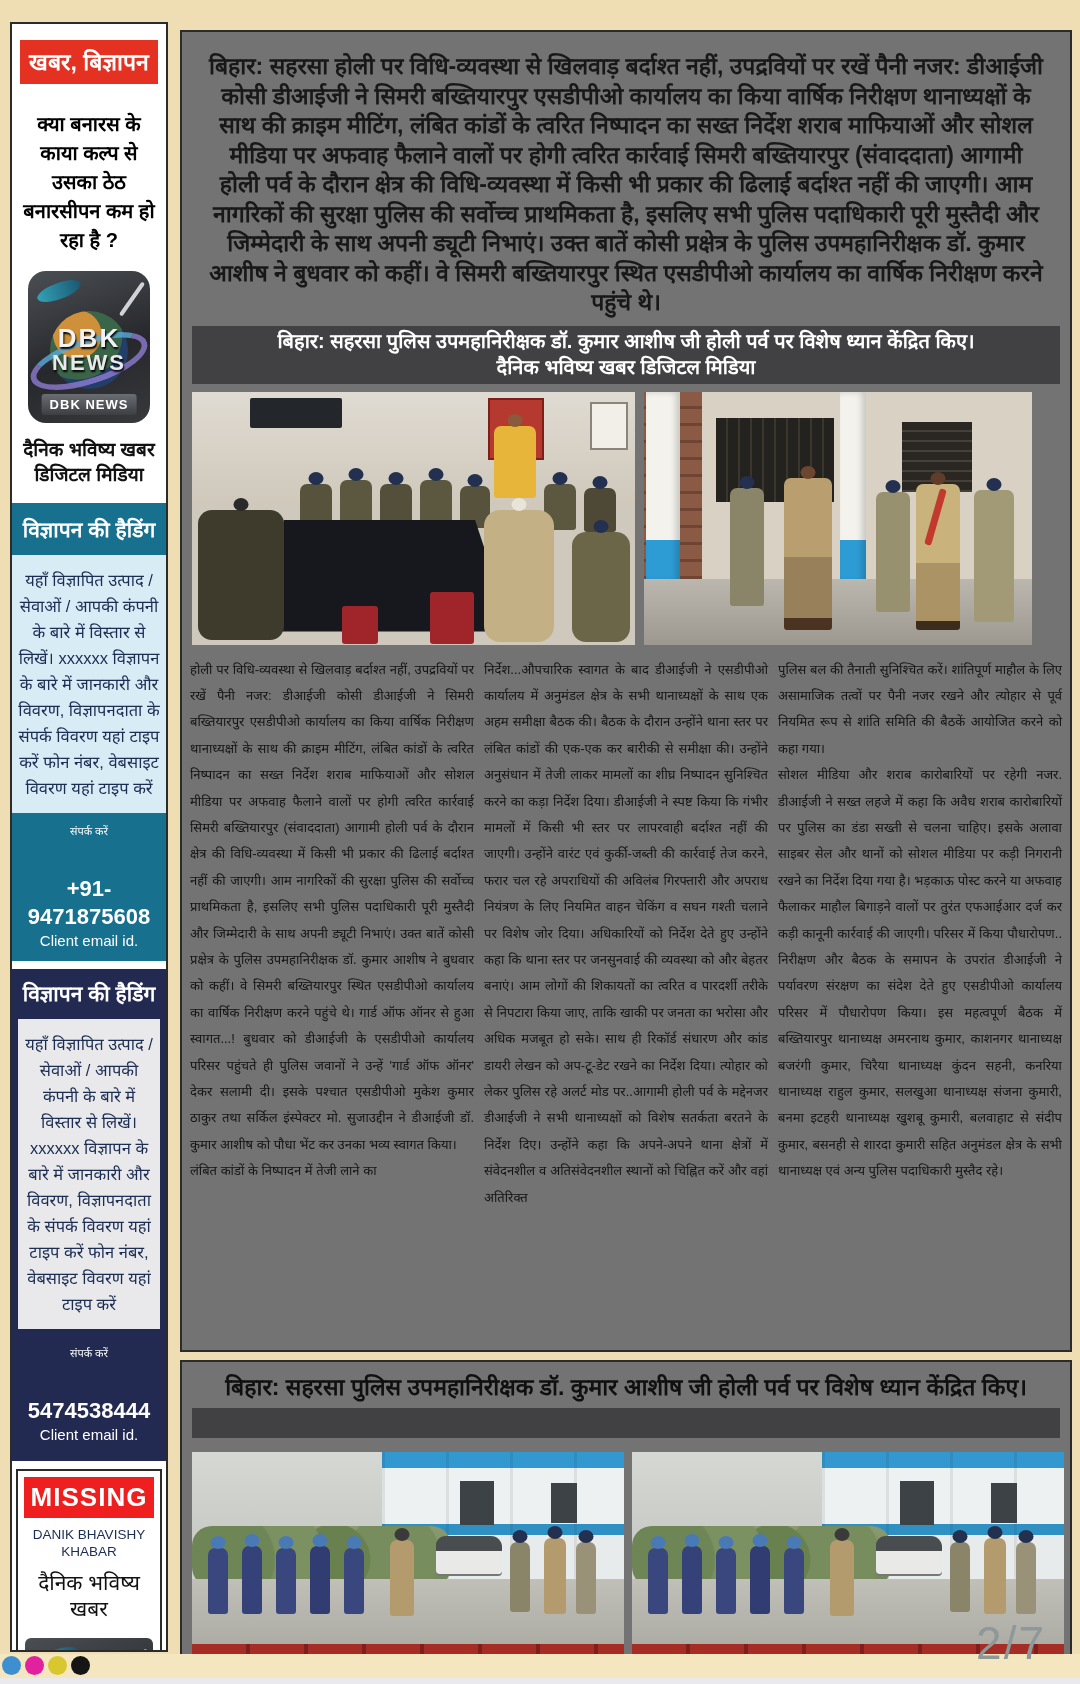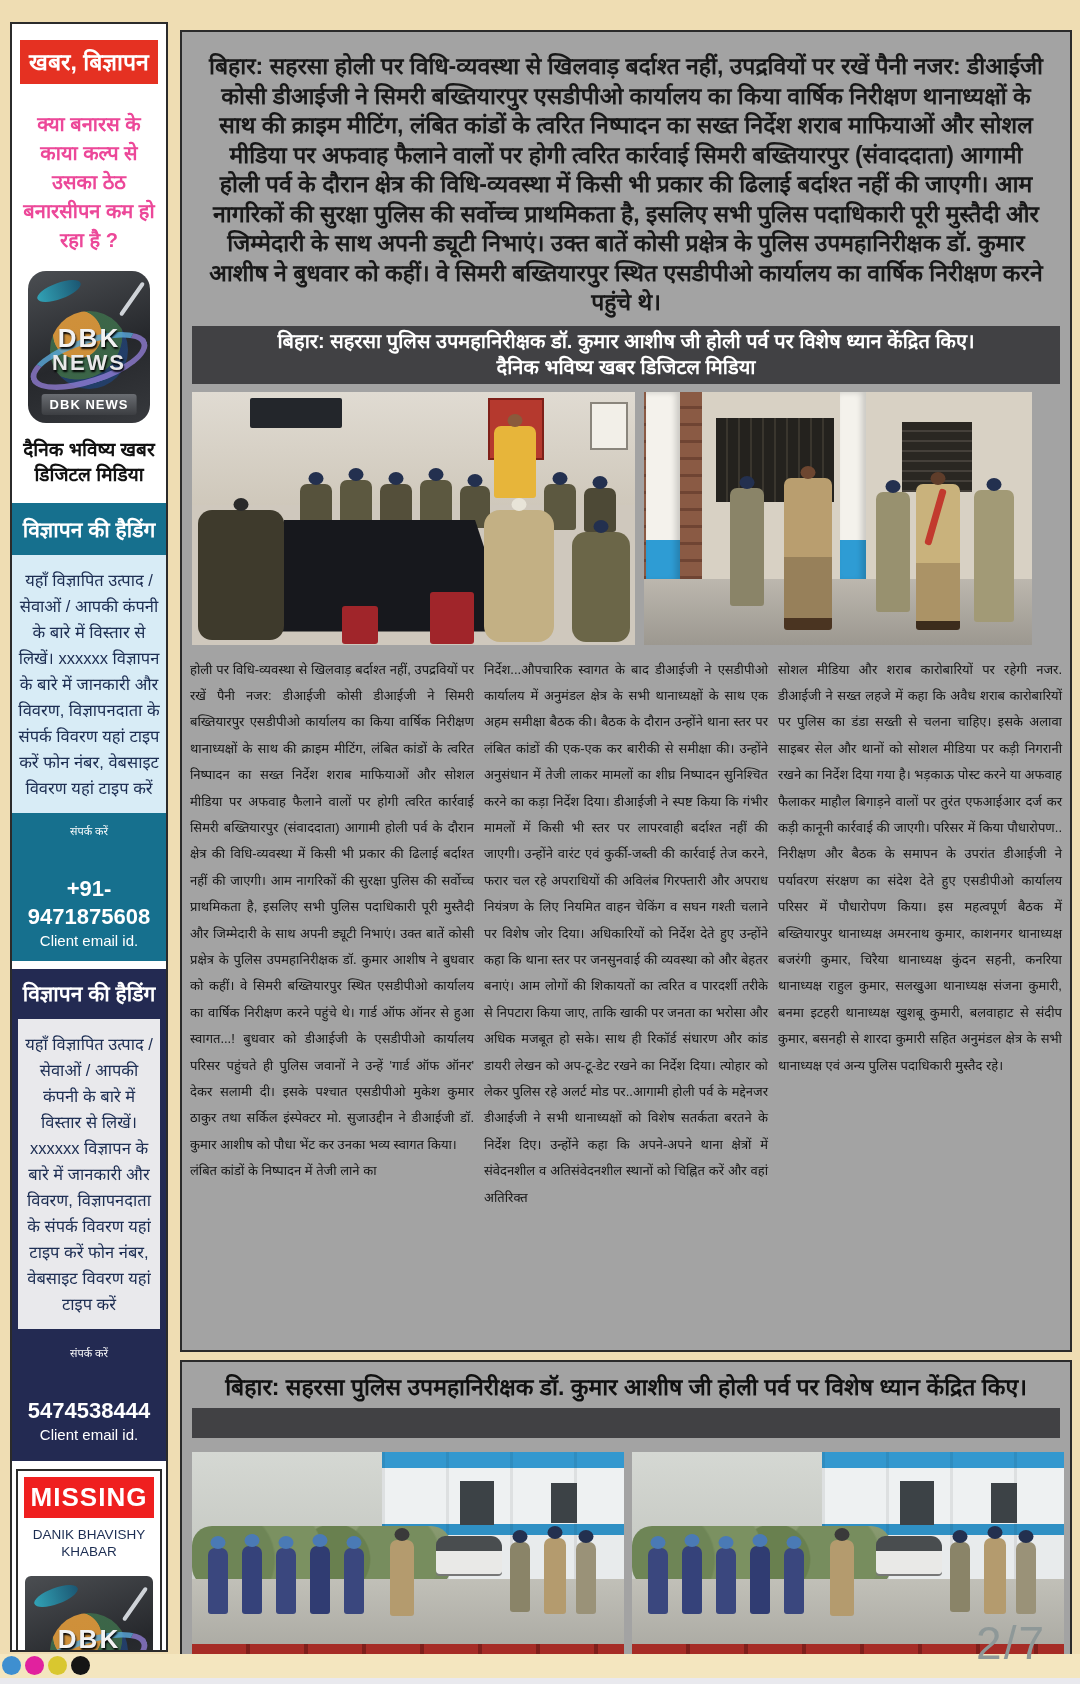--- a/index.html
+++ b/index.html
@@ -16,21 +16,21 @@
     position:absolute;left:10px;top:22px;width:158px;height:1630px;
     background:#ffffff;border:2px solid #2b2b2b;box-sizing:border-box;overflow:hidden;
   }
   .sb-red-banner{
     margin:16px 8px 0;background:#e53122;color:#fff;
     font-weight:bold;font-size:23px;text-align:center;
     padding:9px 2px;line-height:26px;
   }
   .sb-teaser{
     margin:26px 5px 0;font-size:20px;font-weight:bold;
-    text-align:center;line-height:29px;color:#ec4899;
+    text-align:center;line-height:29px;color:#000000;
   }
   .dbk-logo{
     position:relative;width:122px;height:152px;margin:16px auto 0;
     background:linear-gradient(160deg,#4b4e52 0%,#26282c 55%,#37393d 100%);
     border-radius:18px;overflow:hidden;
   }
   .dbk-logo.square{border-radius:6px;width:128px;height:142px;}
   .dbk-globe{
     position:absolute;left:50%;top:26%;transform:translateX(-50%);
     width:78px;height:78px;border-radius:50%;
@@ -107,21 +107,21 @@
   .sb-missing-title{
     font-size:13.5px;font-weight:normal;color:#1c2d52;
     text-align:center;line-height:17px;
   }
   .sb-missing-sub{
     margin-top:10px;font-size:21px;text-align:center;color:#111;line-height:26px;
   }
 
   
   .main-box{
-    position:absolute;left:180px;width:892px;background:#a3a3a3;
+    position:absolute;left:180px;width:892px;background:#737373;
     border:2px solid #2b2b2b;box-sizing:border-box;overflow:hidden;
   }
   #box1{top:30px;height:1322px;}
   #box2{top:1360px;height:324px;}
 
   .lead{
     margin:20px 26px 0;font-size:23px;line-height:29.5px;
     font-weight:600;text-align:center;color:#181818;
   }
   .band-dark{
@@ -247,20 +247,21 @@
       <div class="sb-contact-navy">
         <div class="sb-contact-label">संपर्क करें</div>
         <div class="sb-contact-phone">5474538444</div>
         <div class="sb-contact-email">Client email id.</div>
       </div>
     </div>
 
     <div class="sb-missing">
       <div class="sb-missing-banner">MISSING</div>
       <div class="sb-missing-title">DANIK BHAVISHY KHABAR</div>
+      <div class="sb-missing-sub">दैनिक भविष्य खबर</div>
       <div class="dbk-logo square">
         <div class="dbk-feather"></div>
         <div class="dbk-quill"></div>
         <div class="dbk-globe"></div>
         <div class="dbk-ring"></div>
         <div class="dbk-word1">DBK</div>
         <div class="dbk-word2">NEWS</div>
 
       </div>
 
@@ -316,20 +317,21 @@
 
     <div class="columns">
       <div class="col">
         <p>होली पर विधि-व्यवस्था से खिलवाड़ बर्दाश्त नहीं, उपद्रवियों पर रखें पैनी नजर: डीआईजी कोसी डीआईजी ने सिमरी बख्तियारपुर एसडीपीओ कार्यालय का किया वार्षिक निरीक्षण थानाध्यक्षों के साथ की क्राइम मीटिंग, लंबित कांडों के त्वरित निष्पादन का सख्त निर्देश शराब माफियाओं और सोशल मीडिया पर अफवाह फैलाने वालों पर होगी त्वरित कार्रवाई सिमरी बख्तियारपुर (संवाददाता) आगामी होली पर्व के दौरान क्षेत्र की विधि-व्यवस्था में किसी भी प्रकार की ढिलाई बर्दाश्त नहीं की जाएगी। आम नागरिकों की सुरक्षा पुलिस की सर्वोच्च प्राथमिकता है, इसलिए सभी पुलिस पदाधिकारी पूरी मुस्तैदी और जिम्मेदारी के साथ अपनी ड्यूटी निभाएं। उक्त बातें कोसी प्रक्षेत्र के पुलिस उपमहानिरीक्षक डॉ. कुमार आशीष ने बुधवार को कहीं। वे सिमरी बख्तियारपुर स्थित एसडीपीओ कार्यालय का वार्षिक निरीक्षण करने पहुंचे थे। गार्ड ऑफ ऑनर से हुआ स्वागत...! बुधवार को डीआईजी के एसडीपीओ कार्यालय परिसर पहुंचते ही पुलिस जवानों ने उन्हें 'गार्ड ऑफ ऑनर' देकर सलामी दी। इसके पश्चात एसडीपीओ मुकेश कुमार ठाकुर तथा सर्किल इंस्पेक्टर मो. सुजाउद्दीन ने डीआईजी डॉ. कुमार आशीष को पौधा भेंट कर उनका भव्य स्वागत किया।</p>
         <p>लंबित कांडों के निष्पादन में तेजी लाने का</p>
       </div>
       <div class="col">
         <p>निर्देश...औपचारिक स्वागत के बाद डीआईजी ने एसडीपीओ कार्यालय में अनुमंडल क्षेत्र के सभी थानाध्यक्षों के साथ एक अहम समीक्षा बैठक की। बैठक के दौरान उन्होंने थाना स्तर पर लंबित कांडों की एक-एक कर बारीकी से समीक्षा की। उन्होंने अनुसंधान में तेजी लाकर मामलों का शीघ्र निष्पादन सुनिश्चित करने का कड़ा निर्देश दिया। डीआईजी ने स्पष्ट किया कि गंभीर मामलों में किसी भी स्तर पर लापरवाही बर्दाश्त नहीं की जाएगी। उन्होंने वारंट एवं कुर्की-जब्ती की कार्रवाई तेज करने, फरार चल रहे अपराधियों की अविलंब गिरफ्तारी और अपराध नियंत्रण के लिए नियमित वाहन चेकिंग व सघन गश्ती चलाने पर विशेष जोर दिया। अधिकारियों को निर्देश देते हुए उन्होंने कहा कि थाना स्तर पर जनसुनवाई की व्यवस्था को और बेहतर बनाएं। आम लोगों की शिकायतों का त्वरित व पारदर्शी तरीके से निपटारा किया जाए, ताकि खाकी पर जनता का भरोसा और अधिक मजबूत हो सके। साथ ही रिकॉर्ड संधारण और कांड डायरी लेखन को अप-टू-डेट रखने का निर्देश दिया। त्योहार को लेकर पुलिस रहे अलर्ट मोड पर..आगामी होली पर्व के मद्देनजर डीआईजी ने सभी थानाध्यक्षों को विशेष सतर्कता बरतने के निर्देश दिए। उन्होंने कहा कि अपने-अपने थाना क्षेत्रों में संवेदनशील व अतिसंवेदनशील स्थानों को चिह्नित करें और वहां अतिरिक्त</p>
       </div>
       <div class="col">
+        <p>पुलिस बल की तैनाती सुनिश्चित करें। शांतिपूर्ण माहौल के लिए असामाजिक तत्वों पर पैनी नजर रखने और त्योहार से पूर्व नियमित रूप से शांति समिति की बैठकें आयोजित करने को कहा गया।</p>
         <p>सोशल मीडिया और शराब कारोबारियों पर रहेगी नजर. डीआईजी ने सख्त लहजे में कहा कि अवैध शराब कारोबारियों पर पुलिस का डंडा सख्ती से चलना चाहिए। इसके अलावा साइबर सेल और थानों को सोशल मीडिया पर कड़ी निगरानी रखने का निर्देश दिया गया है। भड़काऊ पोस्ट करने या अफवाह फैलाकर माहौल बिगाड़ने वालों पर तुरंत एफआईआर दर्ज कर कड़ी कानूनी कार्रवाई की जाएगी। परिसर में किया पौधारोपण.. निरीक्षण और बैठक के समापन के उपरांत डीआईजी ने पर्यावरण संरक्षण का संदेश देते हुए एसडीपीओ कार्यालय परिसर में पौधारोपण किया। इस महत्वपूर्ण बैठक में बख्तियारपुर थानाध्यक्ष अमरनाथ कुमार, काशनगर थानाध्यक्ष बजरंगी कुमार, चिरैया थानाध्यक्ष कुंदन सहनी, कनरिया थानाध्यक्ष राहुल कुमार, सलखुआ थानाध्यक्ष संजना कुमारी, बनमा इटहरी थानाध्यक्ष खुशबू कुमारी, बलवाहाट से संदीप कुमार, बसनही से शारदा कुमारी सहित अनुमंडल क्षेत्र के सभी थानाध्यक्ष एवं अन्य पुलिस पदाधिकारी मुस्तैद रहे।</p>
       </div>
     </div>
   </div>
 
   <div id="box2" class="main-box">
     <div class="b2-headline">बिहार: सहरसा पुलिस उपमहानिरीक्षक डॉ. कुमार आशीष जी होली पर्व पर विशेष ध्यान केंद्रित किए।</div>
     <div class="b2-bar"></div>
 
     <div class="photos2">

